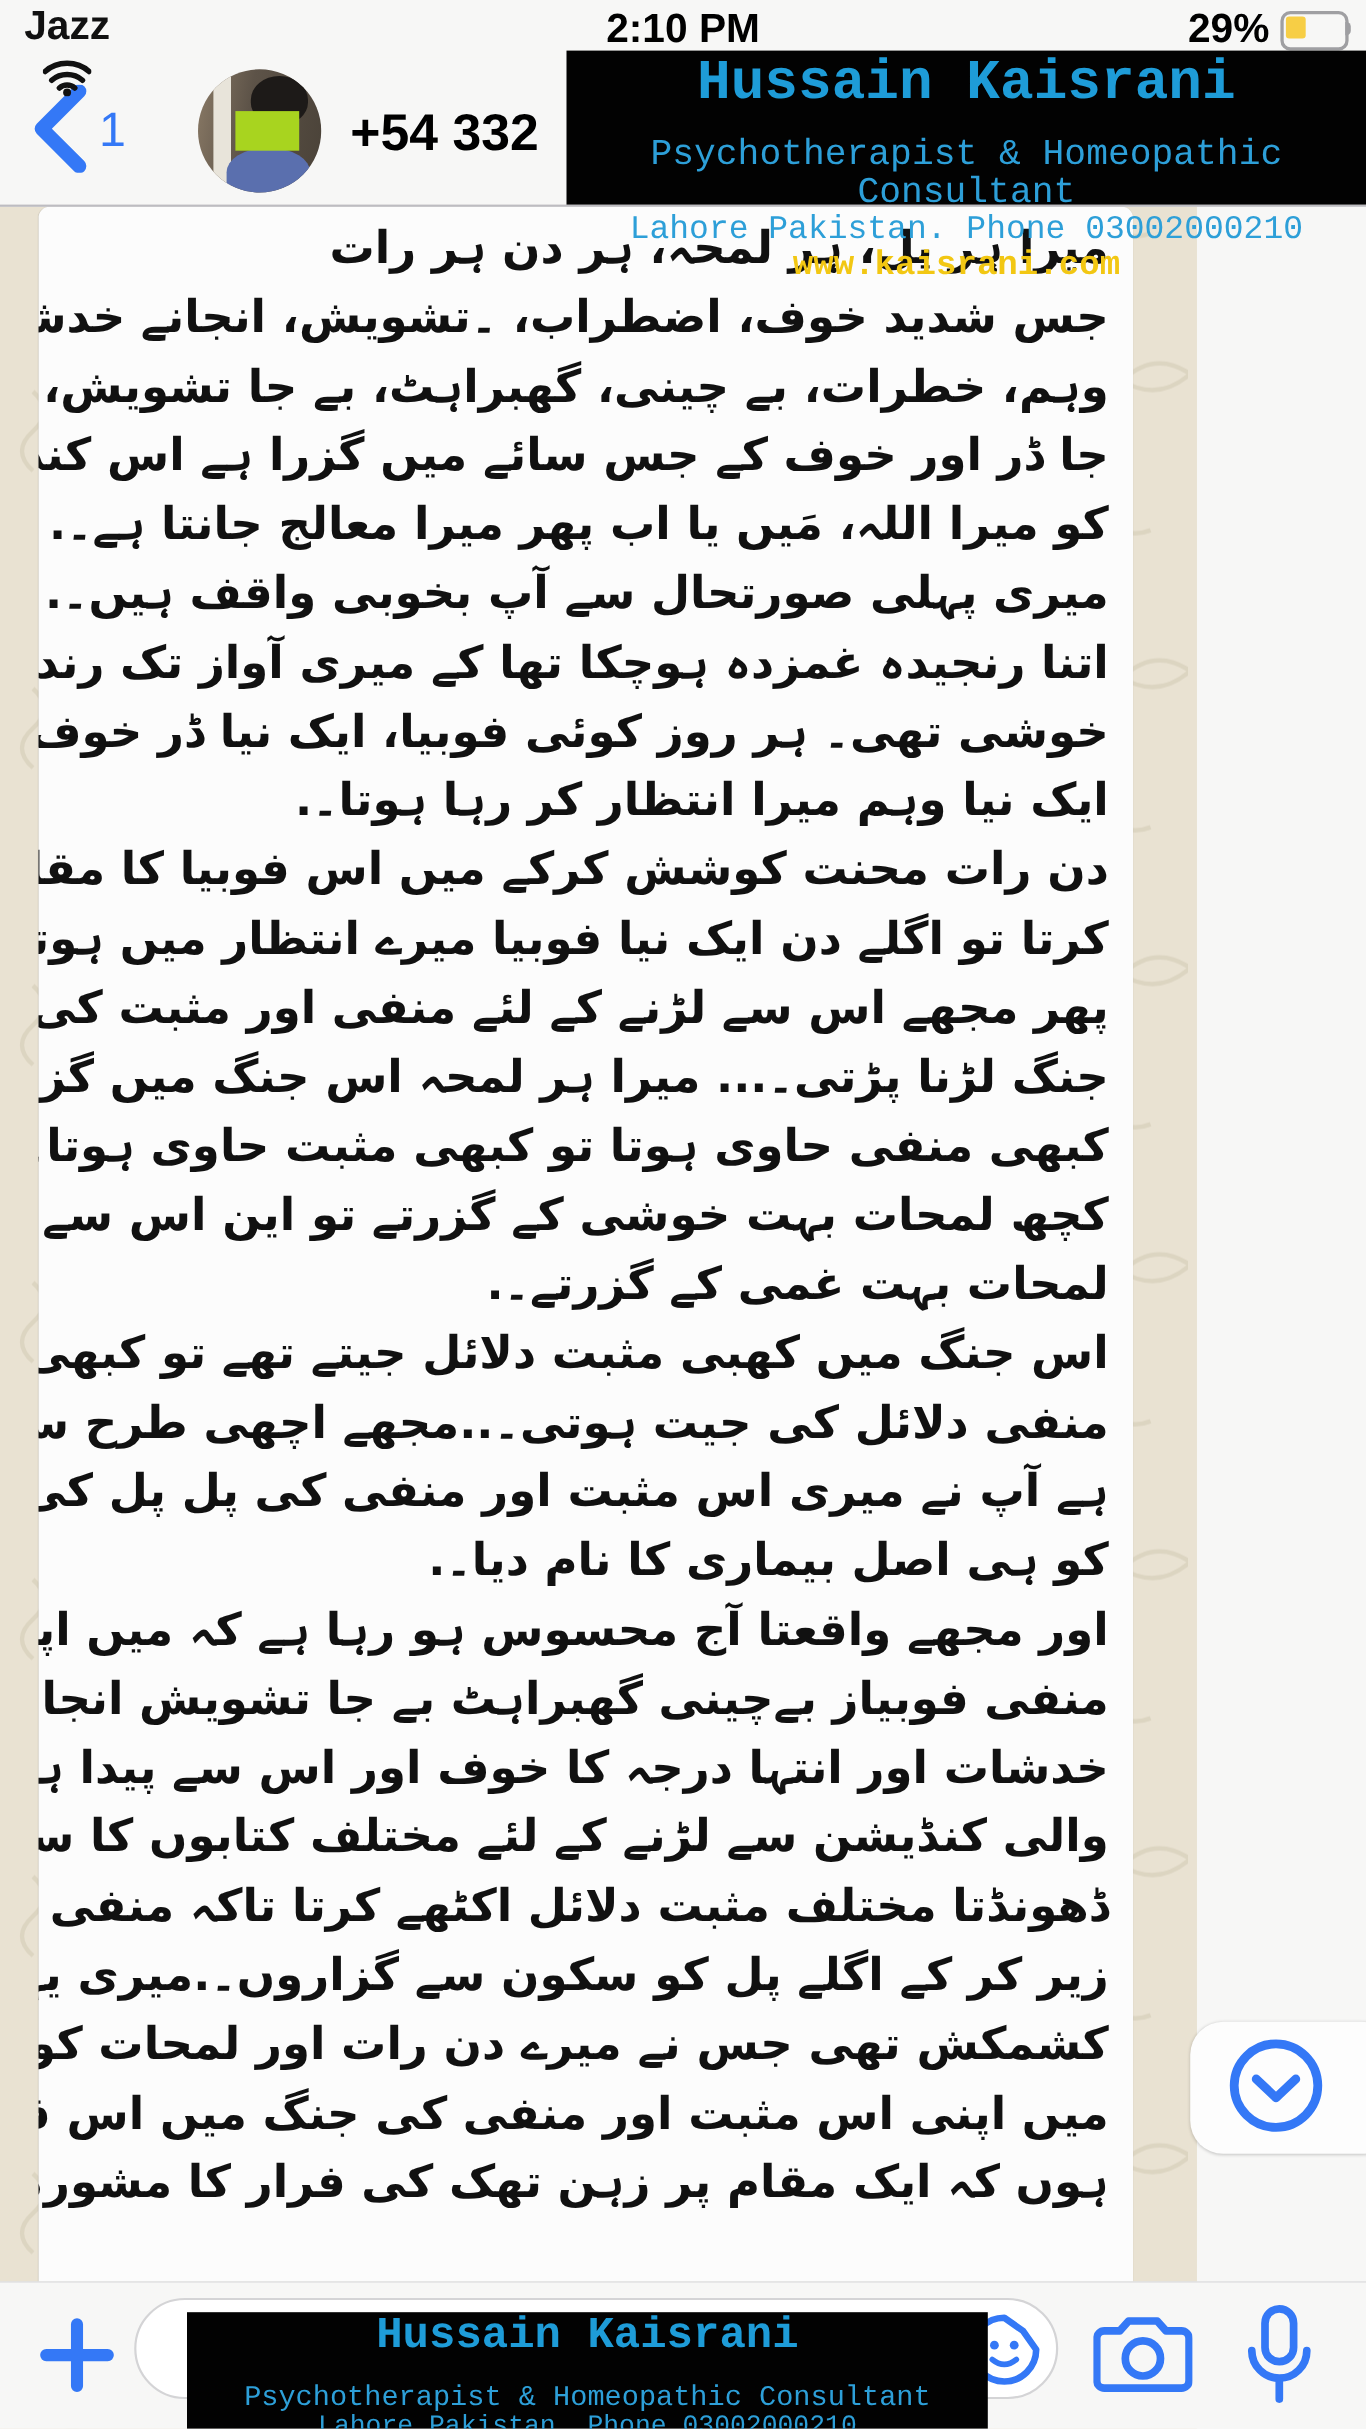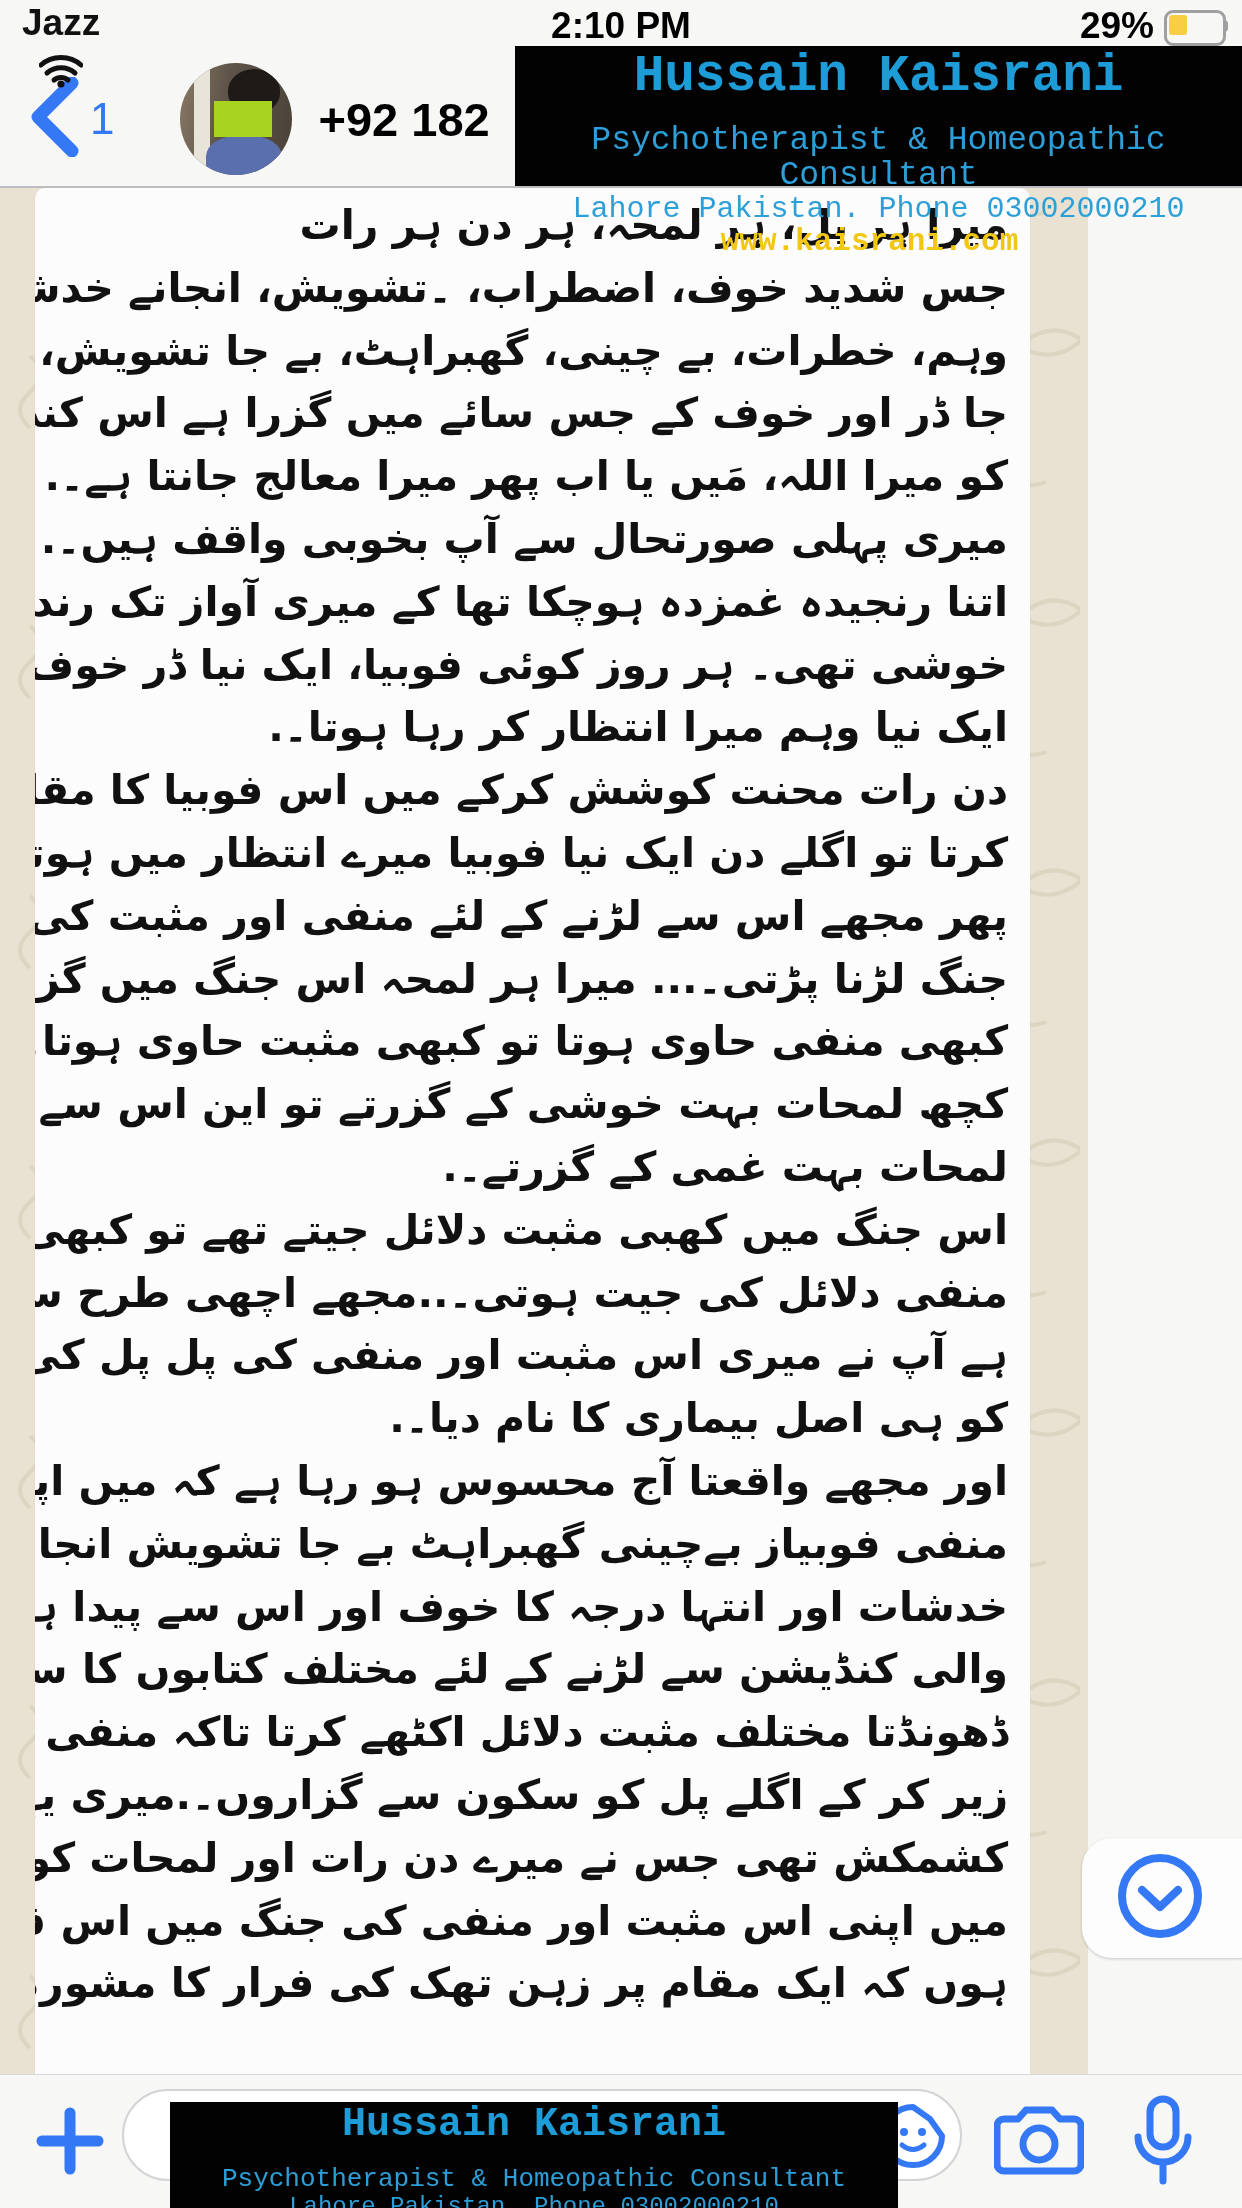--- a/index.html
+++ b/index.html
@@ -121,21 +121,21 @@
       </svg>
     </span>
     <span class="back-num">1</span>
   </div>
   <div class="avatar">
     <span class="door"></span>
       <span class="hair"></span>
       <span class="jacket"></span>
       <span class="redact"></span>
   </div>
-  <div class="phone">+92 182</div>
+  <div class="phone">+54 332</div>
 </div>
 
 <div class="chat">
   <svg class="doodles" width="1242" height="2022">
     <defs>
       <pattern id="doodle" width="270" height="270" patternUnits="userSpaceOnUse">
         <g fill="none" stroke="#DAD2BE" stroke-width="4" opacity="0.85">
           <path d="M40 40 c-10 -16 14 -26 18 -8 c4 -18 28 -8 18 8 c-8 12 -18 18 -18 18 c0 0 -10 -6 -18 -18z"></path>
           <circle cx="150" cy="60" r="14"></circle>
           <circle cx="185" cy="72" r="8"></circle>

